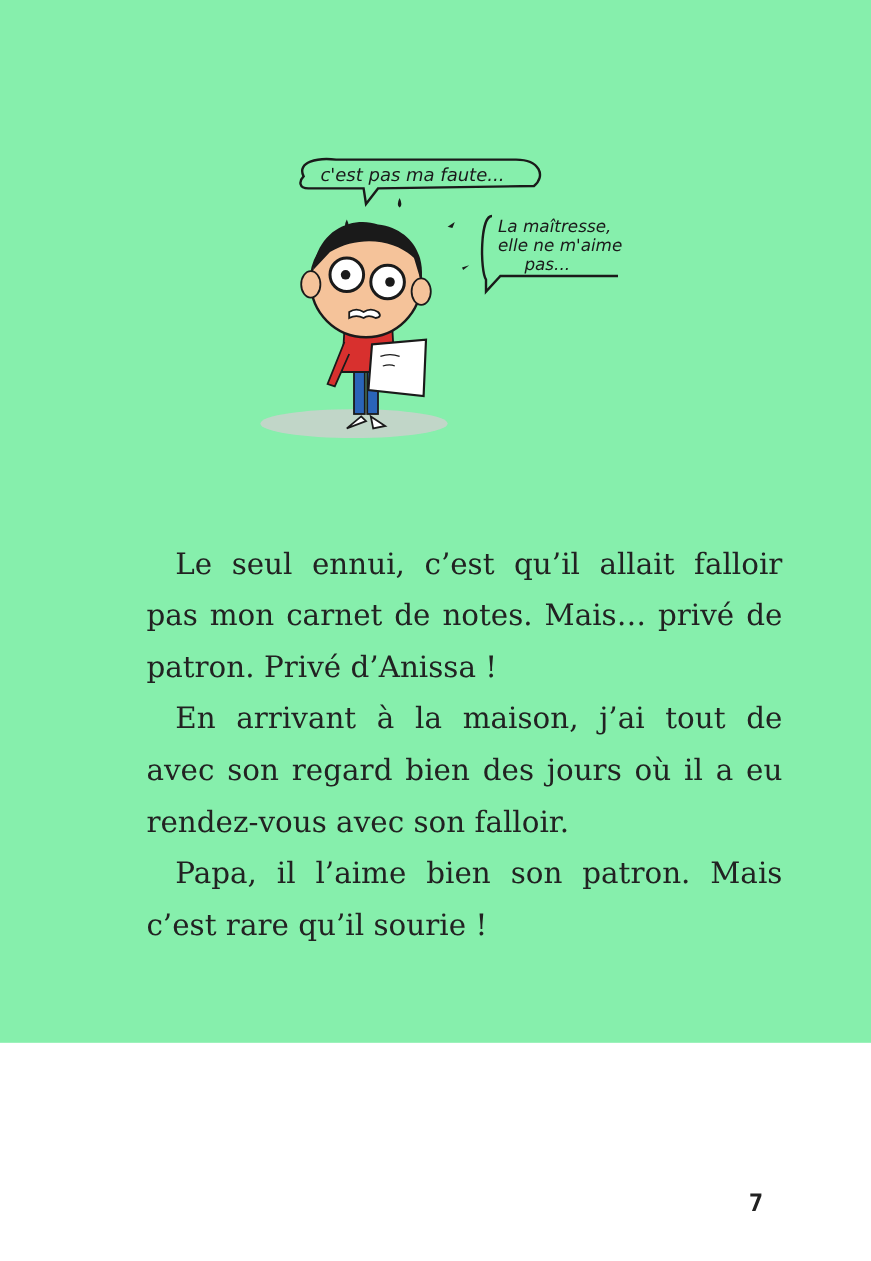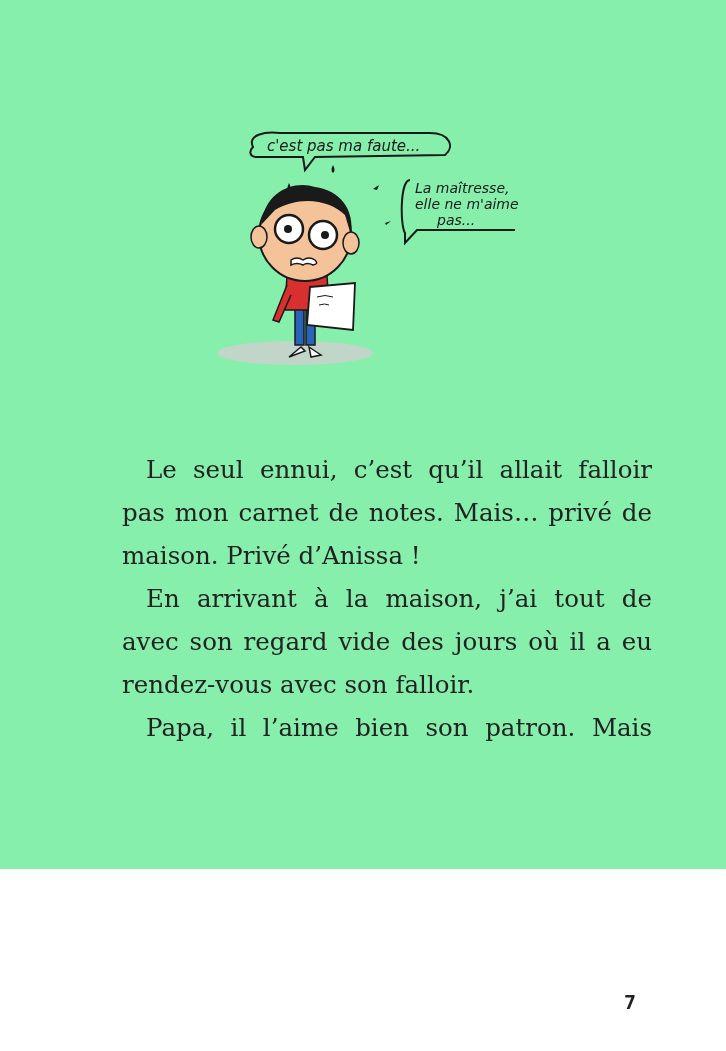--- a/index.html
+++ b/index.html
@@ -67,21 +67,22 @@
       <circle cx="118" cy="110" r="14" fill="#fff" stroke="#1a1a1a" stroke-width="2.5"></circle>
       <circle cx="83" cy="104" r="4" fill="#1a1a1a"></circle>
       <circle cx="120" cy="110" r="4" fill="#1a1a1a"></circle>
       <path d="M86,135 q6,-4 12,0 q6,-4 12,0 q4,4 -2,5 q-6,-3 -10,0 q-6,-3 -12,0z" fill="#fff" stroke="#1a1a1a" stroke-width="1.5"></path>
     </svg>
   </div>
 
   <div class="text-block">
     <span class="line indent">Le seul ennui, c’est qu’il allait falloir</span>
     <span class="line">pas mon carnet de notes. Mais… privé de</span>
-    <span class="line last">maison. Privé d’Anissa !</span>
+    <span class="line last">patron. Privé d’Anissa !</span>
     <span class="line indent">En arrivant à la maison, j’ai tout de</span>
-    <span class="line">avec son regard vide des jours où il a eu</span>
+    <span class="line">avec son regard bien des jours où il a eu</span>
     <span class="line last">rendez-vous avec son falloir.</span>
     <span class="line indent">Papa, il l’aime bien son patron. Mais</span>
+    <span class="line last">c’est rare qu’il sourie !</span>
   </div>
 
   <div class="page-number">7</div>
 </div>
 
 </body></html>

